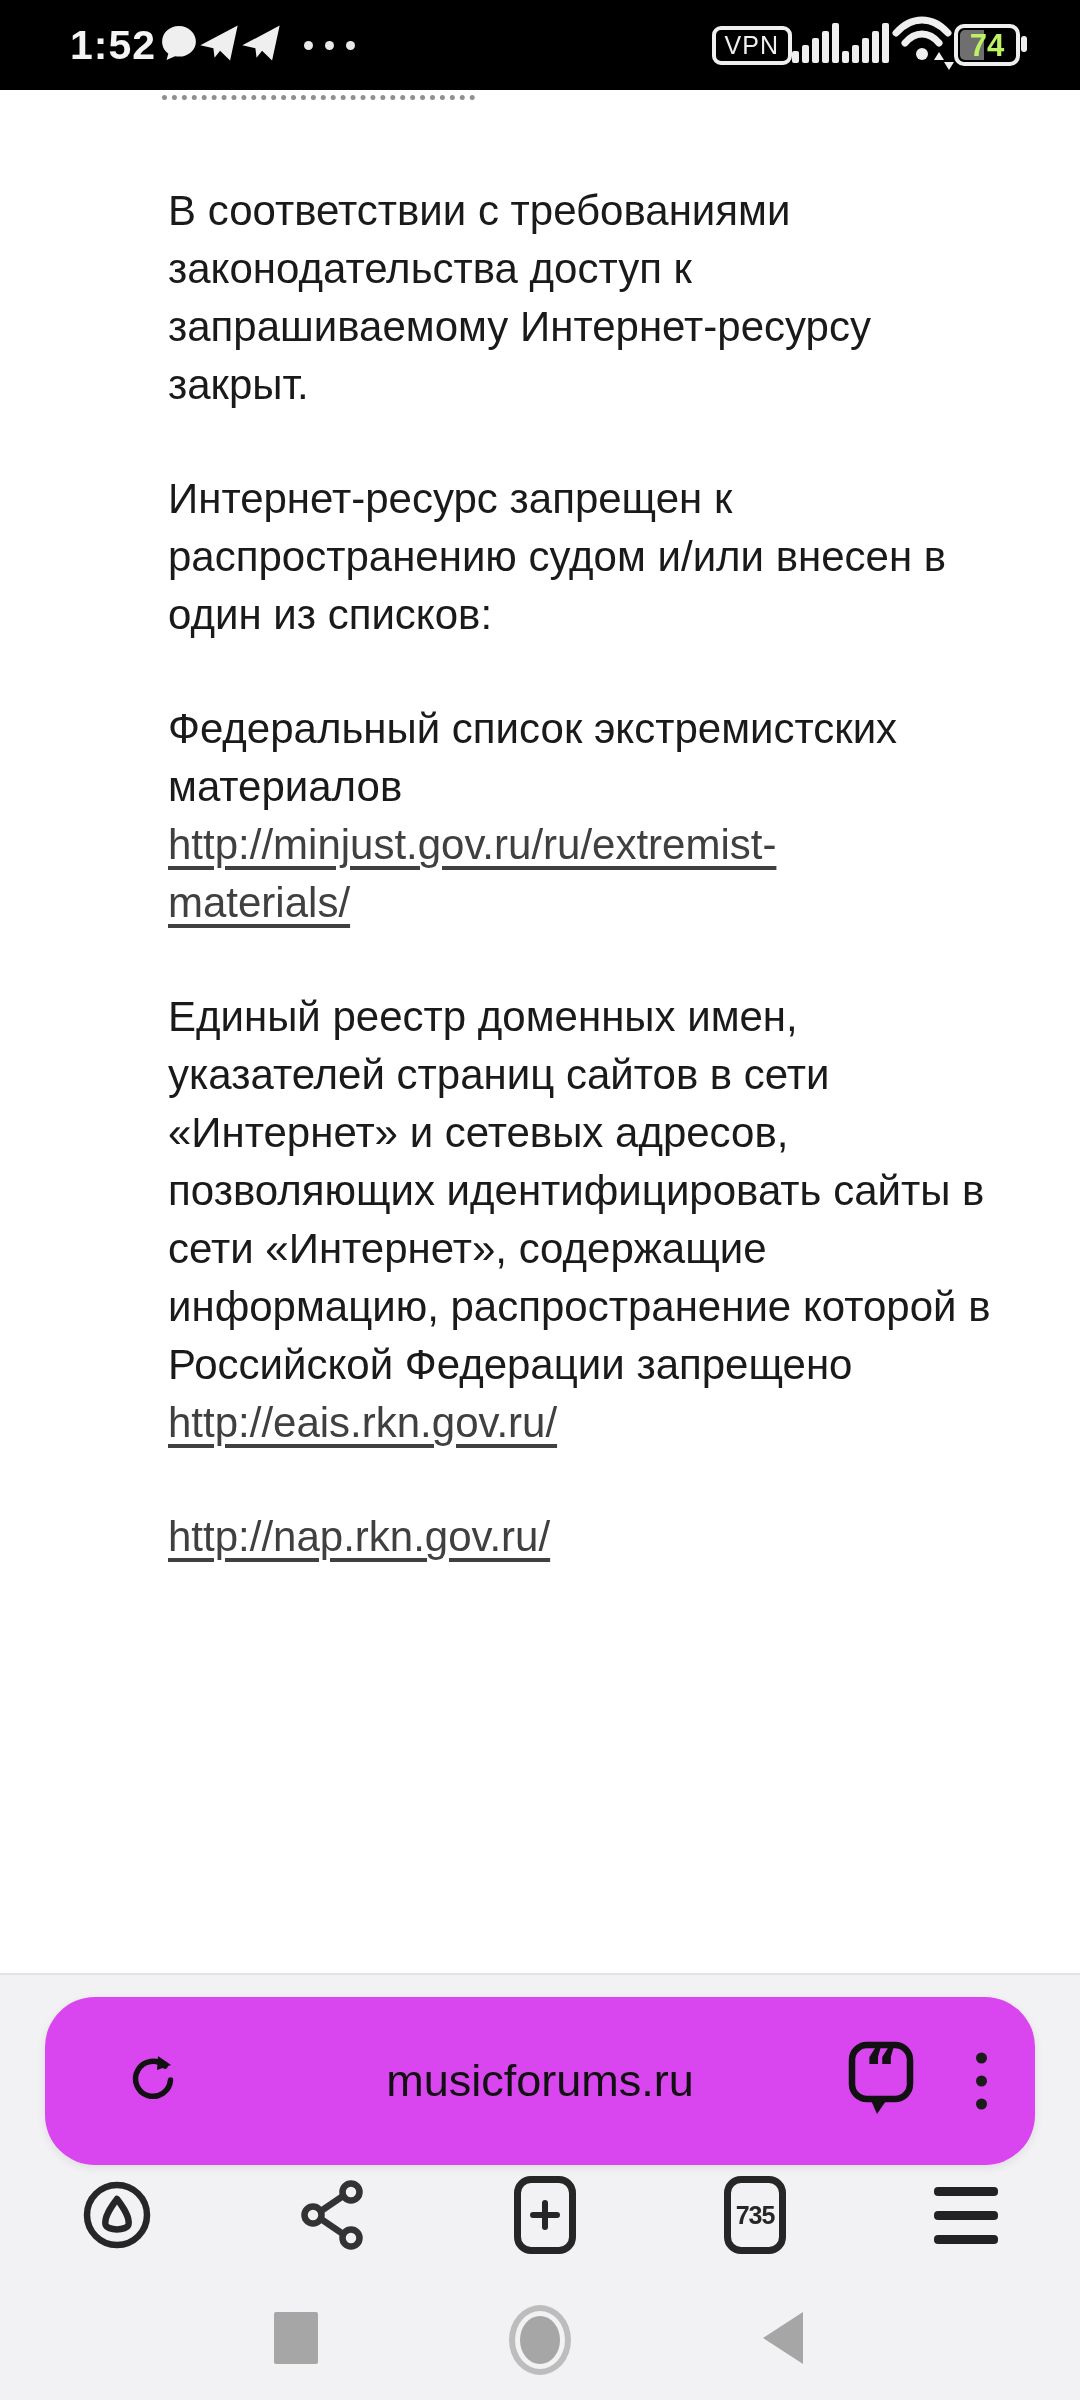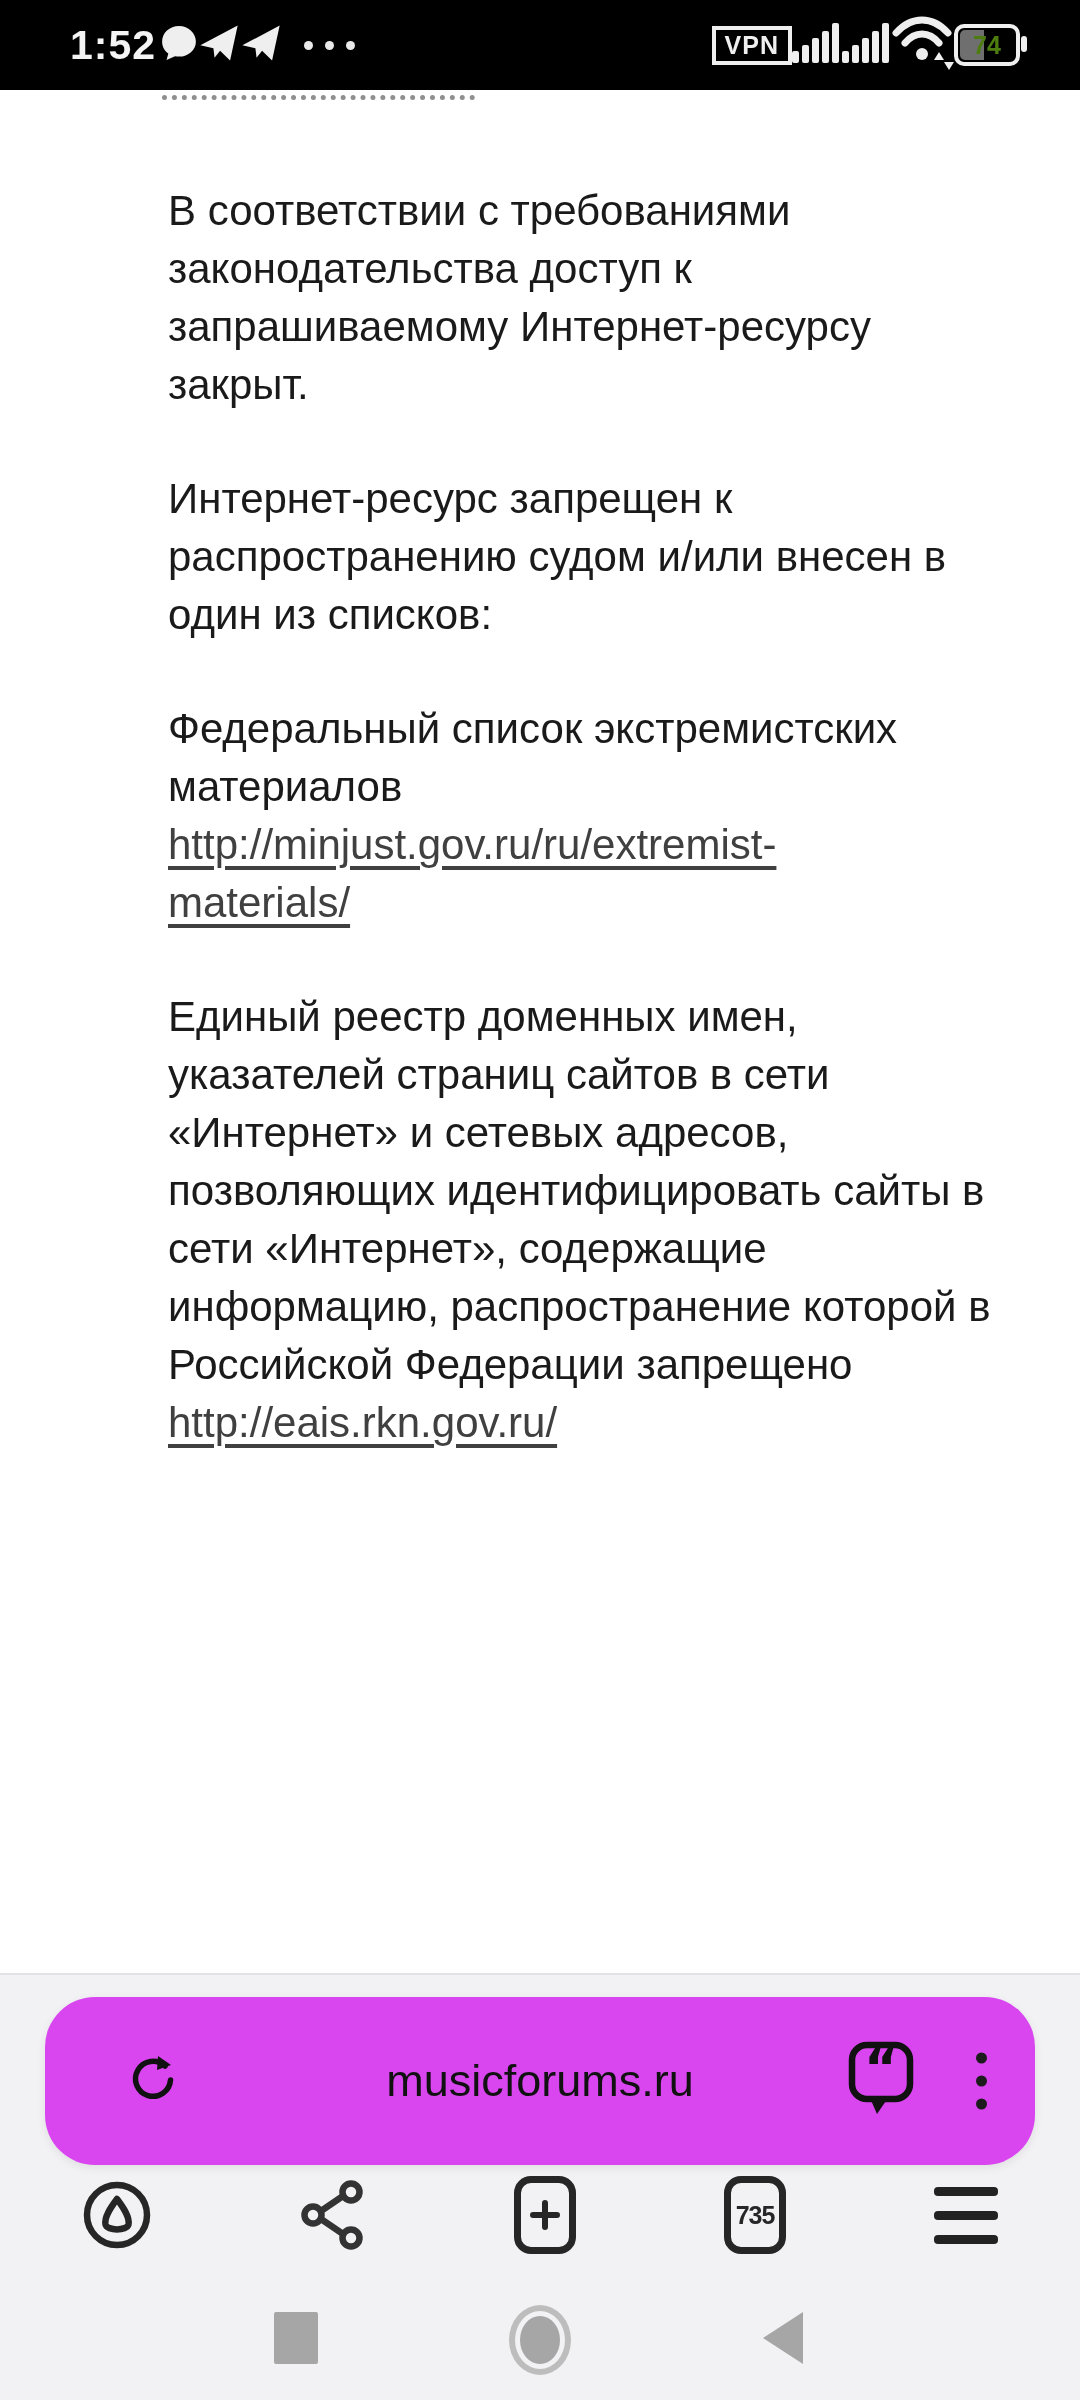--- a/index.html
+++ b/index.html
@@ -7,26 +7,26 @@
           font-family:"Liberation Sans",sans-serif;}
 
   
   .statusbar{position:absolute;top:0;left:0;width:1080px;height:90px;background:#000;
              display:flex;align-items:center;justify-content:space-between;box-sizing:border-box;
              padding:0 52px 0 70px;}
   .sb-group{display:flex;align-items:center;}
   .sb-time{color:#f4f4f4;font-size:41px;font-weight:600;letter-spacing:1px;margin-right:4px;}
   .sb-dots{display:flex;gap:12px;margin-left:22px;}
   .sb-dots i{width:9px;height:9px;border-radius:50%;background:#e9e9e9;}
-  .vpn-badge{border:4px solid #efefef;border-radius:0;color:#efefef;font-size:25px;font-weight:700;
+  .vpn-badge{border:4px solid #efefef;border-radius:9px;color:#efefef;font-size:25px;font-weight:400;
              padding:3px 9px;letter-spacing:1px;line-height:1;}
   .battery{position:relative;width:58px;height:34px;border:4px solid #efefef;border-radius:10px;margin-right:8px;}
   .battery .fill{position:absolute;left:2px;top:2px;bottom:2px;width:24px;background:#6f6f6f;border-radius:5px 0 0 5px;}
   .battery .pct{position:absolute;inset:0;display:flex;align-items:center;justify-content:center;
-                color:#4d7c0f;font-size:25px;font-weight:600;line-height:1;}
+                color:#bef264;font-size:31px;font-weight:600;line-height:1;}
   .battery .nub{position:absolute;right:-11px;top:8px;width:6px;height:16px;background:#efefef;border-radius:3px;}
 
   
   .content{position:absolute;top:90px;left:0;right:6px;height:1883px;background:#fff;box-sizing:border-box;
            padding:92px 40px 0 168px;}
   .cut-link-dotted{position:absolute;top:5px;left:162px;width:313px;height:0;
                    border-bottom:5px dotted #8f8f8f;}
   .content p{margin:0 0 56px 0;font-size:42px;line-height:58px;color:#1a1a1a;white-space:pre-line;}
   .content a{display:block;color:#404040;text-decoration:underline;text-decoration-thickness:4px;
              text-underline-offset:7px;white-space:pre-line;cursor:pointer;}
@@ -146,21 +146,21 @@
     <p><span>Федеральный список экстремистских
 материалов</span><a>http://minjust.gov.ru/ru/extremist-
 materials/</a></p>
     <p><span>Единый реестр доменных имен,
 указателей страниц сайтов в сети
 «Интернет» и сетевых адресов,
 позволяющих идентифицировать сайты в
 сети «Интернет», содержащие
 информацию, распространение которой в
 Российской Федерации запрещено</span><a>http://eais.rkn.gov.ru/</a></p>
-    <p></p>
+    <p><a>http://nap.rkn.gov.ru/</a></p>
   </div>
 
   <div class="chrome">
 
     <div class="urlpill">
       <span class="pill-ic ic-reload">
         <svg width="50" height="52" viewBox="0 0 50 52">
           <path d="M36 13 A17.5 17.5 0 1 0 41.5 27" fill="none" stroke="#111" stroke-width="5.5" stroke-linecap="round"></path>
           <path d="M28 10 L43 10 L43 -4" fill="none"></path>
           <path d="M29 3 L42 12 L28 17 Z" fill="#111"></path>

